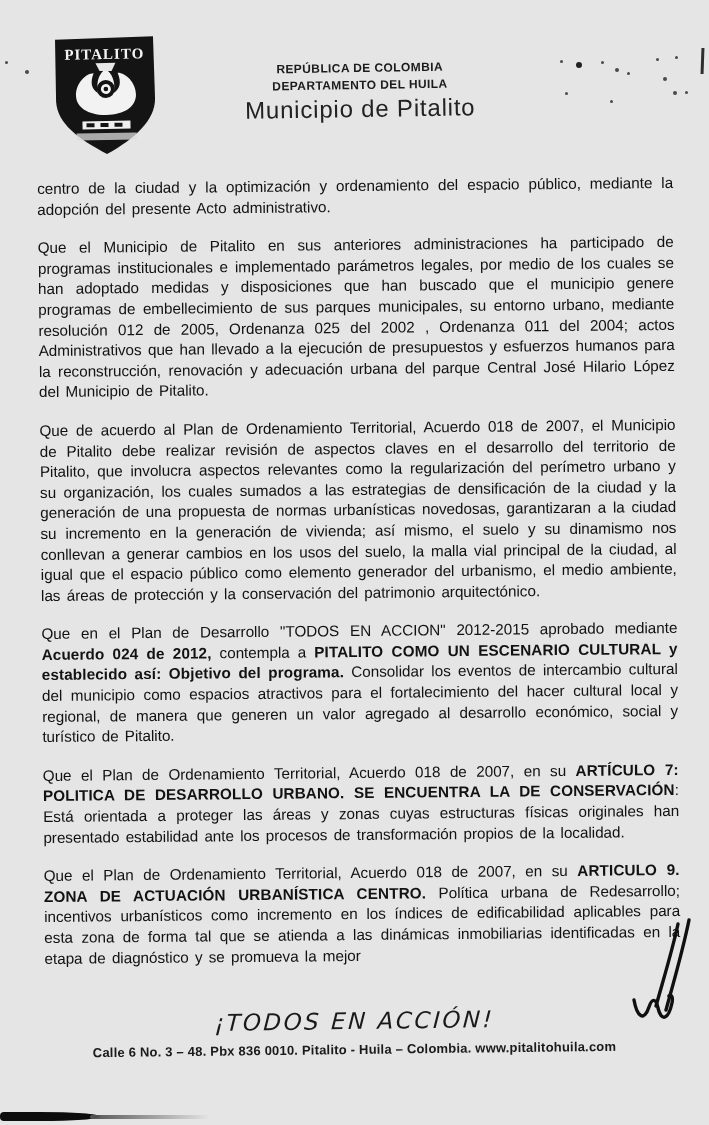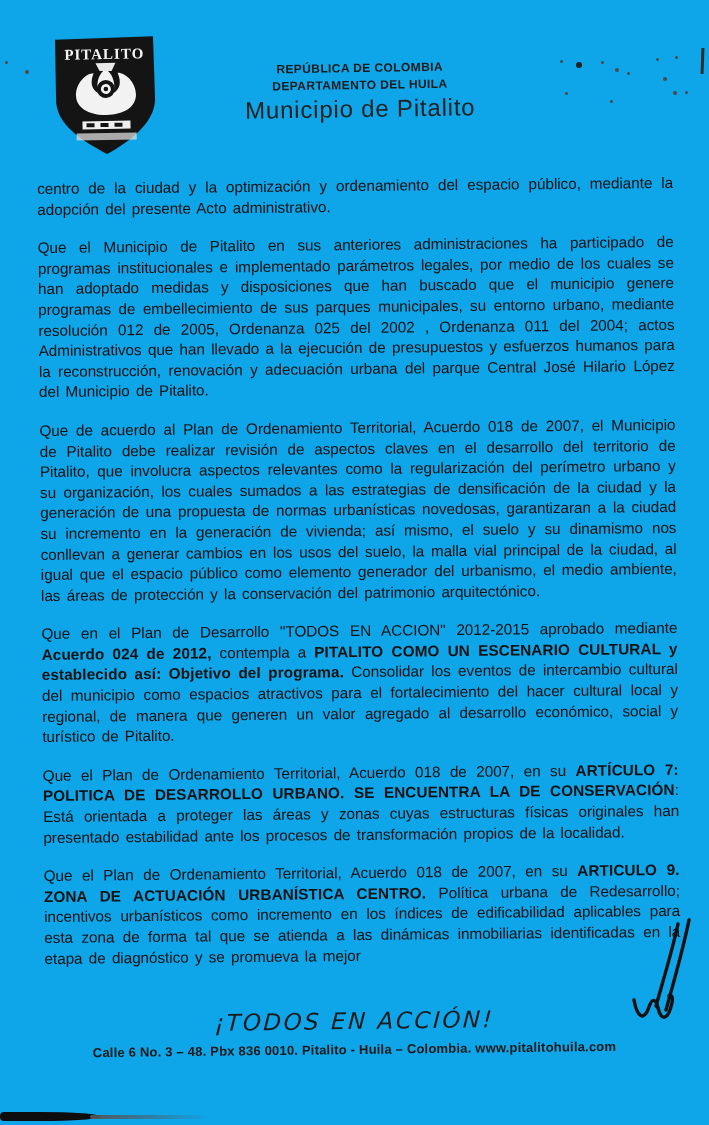--- a/index.html
+++ b/index.html
@@ -1,19 +1,19 @@
 <!DOCTYPE html>
 <html><head>
 <meta charset="utf-8">
 <style>
   html,body{margin:0;padding:0;background:#ffffff;}
   .page{
     position:relative;
     width:709px;height:1125px;
-    background:#0ea5e9;
+    background:#e5e5e5;
     overflow:hidden;
     font-family:"Liberation Sans",sans-serif;
     color:#141414;
   }
 
   
   .seal{position:absolute;left:46px;top:33px;width:118px;height:126px;transform:rotate(-1deg);}
   .header-text{
     position:absolute;left:180px;top:60px;width:360px;
     text-align:center;transform:rotate(-0.9deg);

